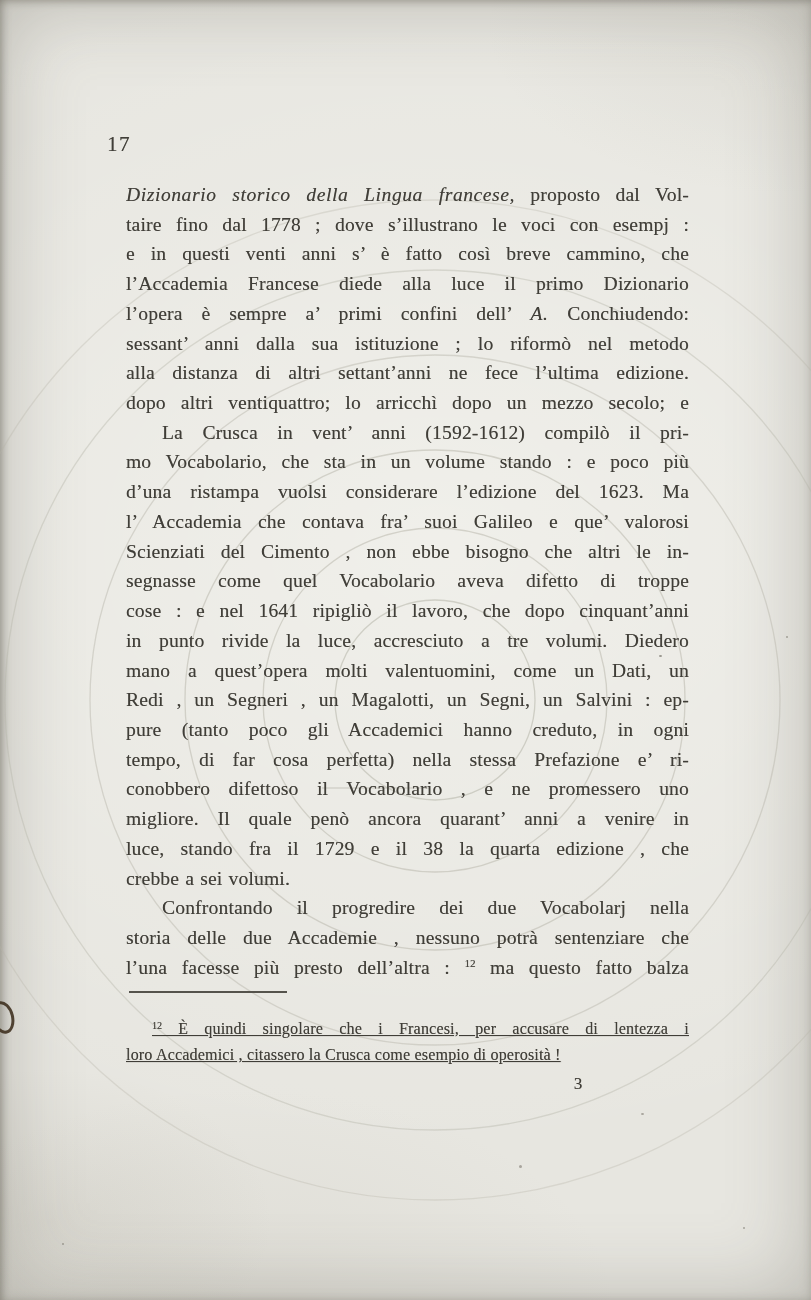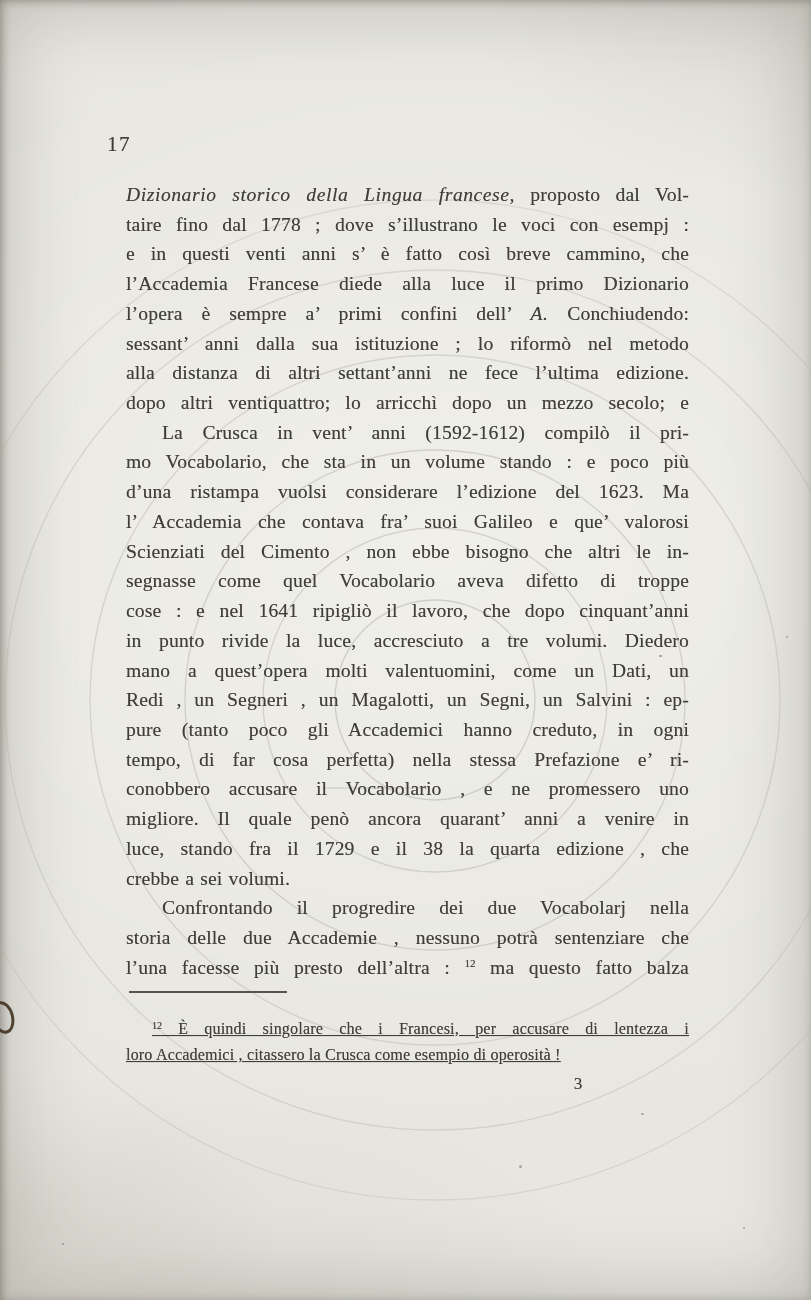--- a/index.html
+++ b/index.html
@@ -108,21 +108,21 @@
       <div class="line just"><span>d’una ristampa vuolsi considerare l’edizione del 1623. Ma</span></div>
       <div class="line just"><span>l’ Accademia che contava fra’ suoi Galileo e que’ valorosi</span></div>
       <div class="line just"><span>Scienziati del Cimento , non ebbe bisogno che altri le in-</span></div>
       <div class="line just"><span>segnasse come quel Vocabolario aveva difetto di troppe</span></div>
       <div class="line just"><span>cose : e nel 1641 ripigliò il lavoro, che dopo cinquant’anni</span></div>
       <div class="line just"><span>in punto rivide la luce, accresciuto a tre volumi. Diedero</span></div>
       <div class="line just"><span>mano a quest’opera molti valentuomini, come un Dati, un</span></div>
       <div class="line just"><span>Redi , un Segneri , un Magalotti, un Segni, un Salvini : ep-</span></div>
       <div class="line just"><span>pure (tanto poco gli Accademici hanno creduto, in ogni</span></div>
       <div class="line just"><span>tempo, di far cosa perfetta) nella stessa Prefazione e’ ri-</span></div>
-      <div class="line just"><span>conobbero accusare il Vocabolario , e ne promessero uno</span></div>
+      <div class="line just"><span>conobbero difettoso il Vocabolario , e ne promessero uno</span></div>
       <div class="line just"><span>migliore. Il quale penò ancora quarant’ anni a venire in</span></div>
       <div class="line just"><span>luce, stando fra il 1729 e il 38 la quarta edizione , che</span></div>
       <div class="line"><span>crebbe a sei volumi.</span></div>
       <div class="line just ind"><span>Confrontando il progredire dei due Vocabolarj nella</span></div>
       <div class="line just"><span>storia delle due Accademie , nessuno potrà sentenziare che</span></div>
       <div class="line just"><span>l’una facesse più presto dell’altra : </span><sup class="fnref">12</sup><span> ma questo fatto balza</span></div>
     </div>
 
   <div class="fn-rule"></div>
 

